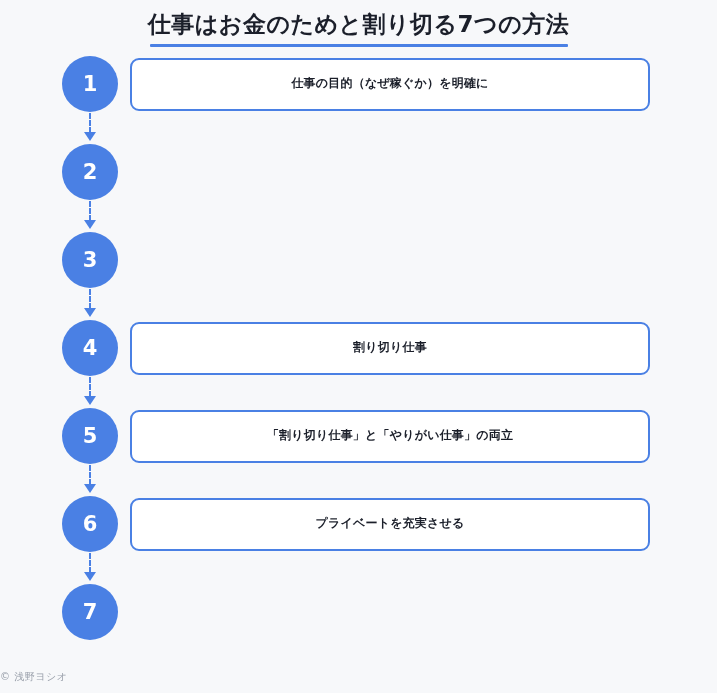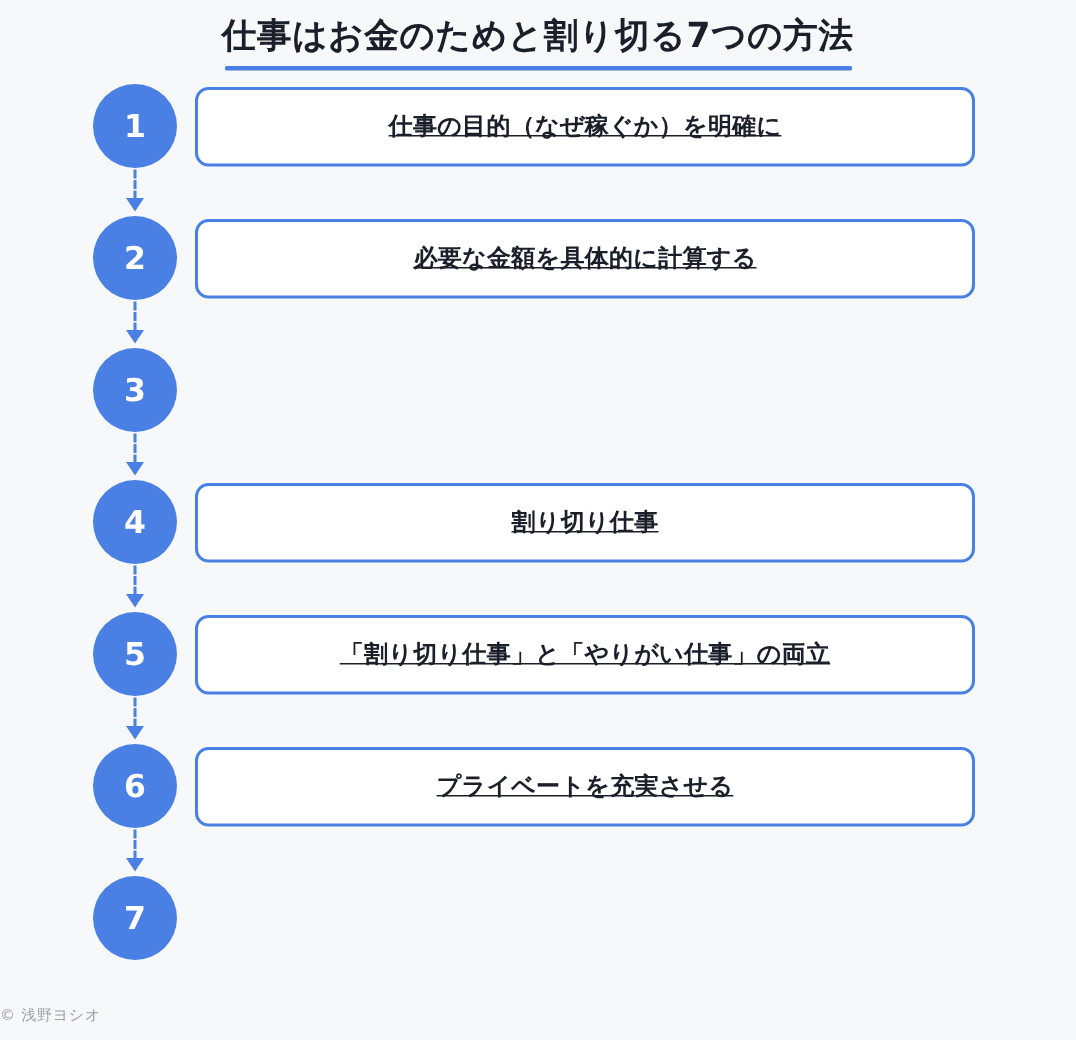--- a/index.html
+++ b/index.html
@@ -88,28 +88,27 @@
     height: 53px;
     box-sizing: border-box;
     background: #ffffff;
     border: 2px solid #4a80e4;
     border-radius: 9px;
     display: flex;
     align-items: center;
     justify-content: center;
   }
   .step-label {
-    font-size: 16px;
+    font-size: 12px;
     font-weight: bold;
     color: #1b1f2a;
     letter-spacing: 0.2px;
     line-height: 1.3;
     text-align: center;
     white-space: nowrap;
-    text-decoration: underline;
   }
 
   
   .connector {
     position: absolute;
     left: 90px;
     top: 53px;
     transform: translateX(-50%);
     width: 14px;
     height: 35px;
@@ -168,23 +167,20 @@
         <span class="step-label">仕事の目的（なぜ稼ぐか）を明確に</span>
       </div>
       <div class="connector">
         <div class="connector-line"></div>
         <div class="connector-head"></div>
       </div>
     </div>
 
     <div class="step-row">
       <div class="step-circle">2</div>
-      <div class="step-box">
-        <span class="step-label">必要な金額を具体的に計算する</span>
-      </div>
       <div class="connector">
         <div class="connector-line"></div>
         <div class="connector-head"></div>
       </div>
     </div>
 
     <div class="step-row">
       <div class="step-circle">3</div>
       <div class="connector">
         <div class="connector-line"></div>

